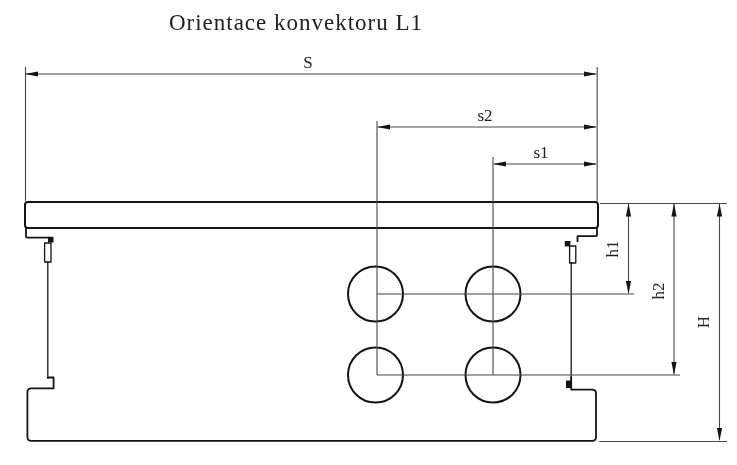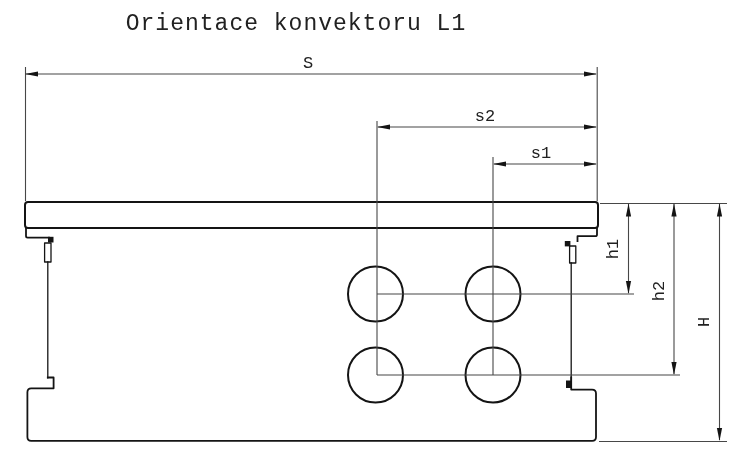--- a/index.html
+++ b/index.html
@@ -3,21 +3,21 @@
 <meta charset="utf-8">
 <style>
   :root{
     --background:#ffffff;
     --outline:#141414;
     --dimension-line:#474747;
     --text:#212121;
   }
   html,body{margin:0;padding:0;background:var(--background);}
   .stage{position:relative;width:737px;height:465px;background:var(--background);overflow:hidden;
-         font-family:Liberation Mono, monospace;text-align:center;}
+         font-family:Liberation Serif, serif;text-align:center;}
   svg{display:block;}
   .outline{stroke:var(--outline);stroke-width:1.8;fill:none;stroke-linejoin:round;stroke-linecap:square;}
   .outline-thick{stroke:var(--outline);stroke-width:2;fill:none;}
   .fillpart{fill:var(--outline);stroke:none;}
   .dim{stroke:var(--dimension-line);stroke-width:1.1;fill:none;}
   .arrow{fill:var(--outline);stroke:none;}
   .dim-label{fill:var(--text);font-size:17px;}
   .title-label{fill:var(--text);font-size:23px;letter-spacing:1px;}
 </style>
 </head>

